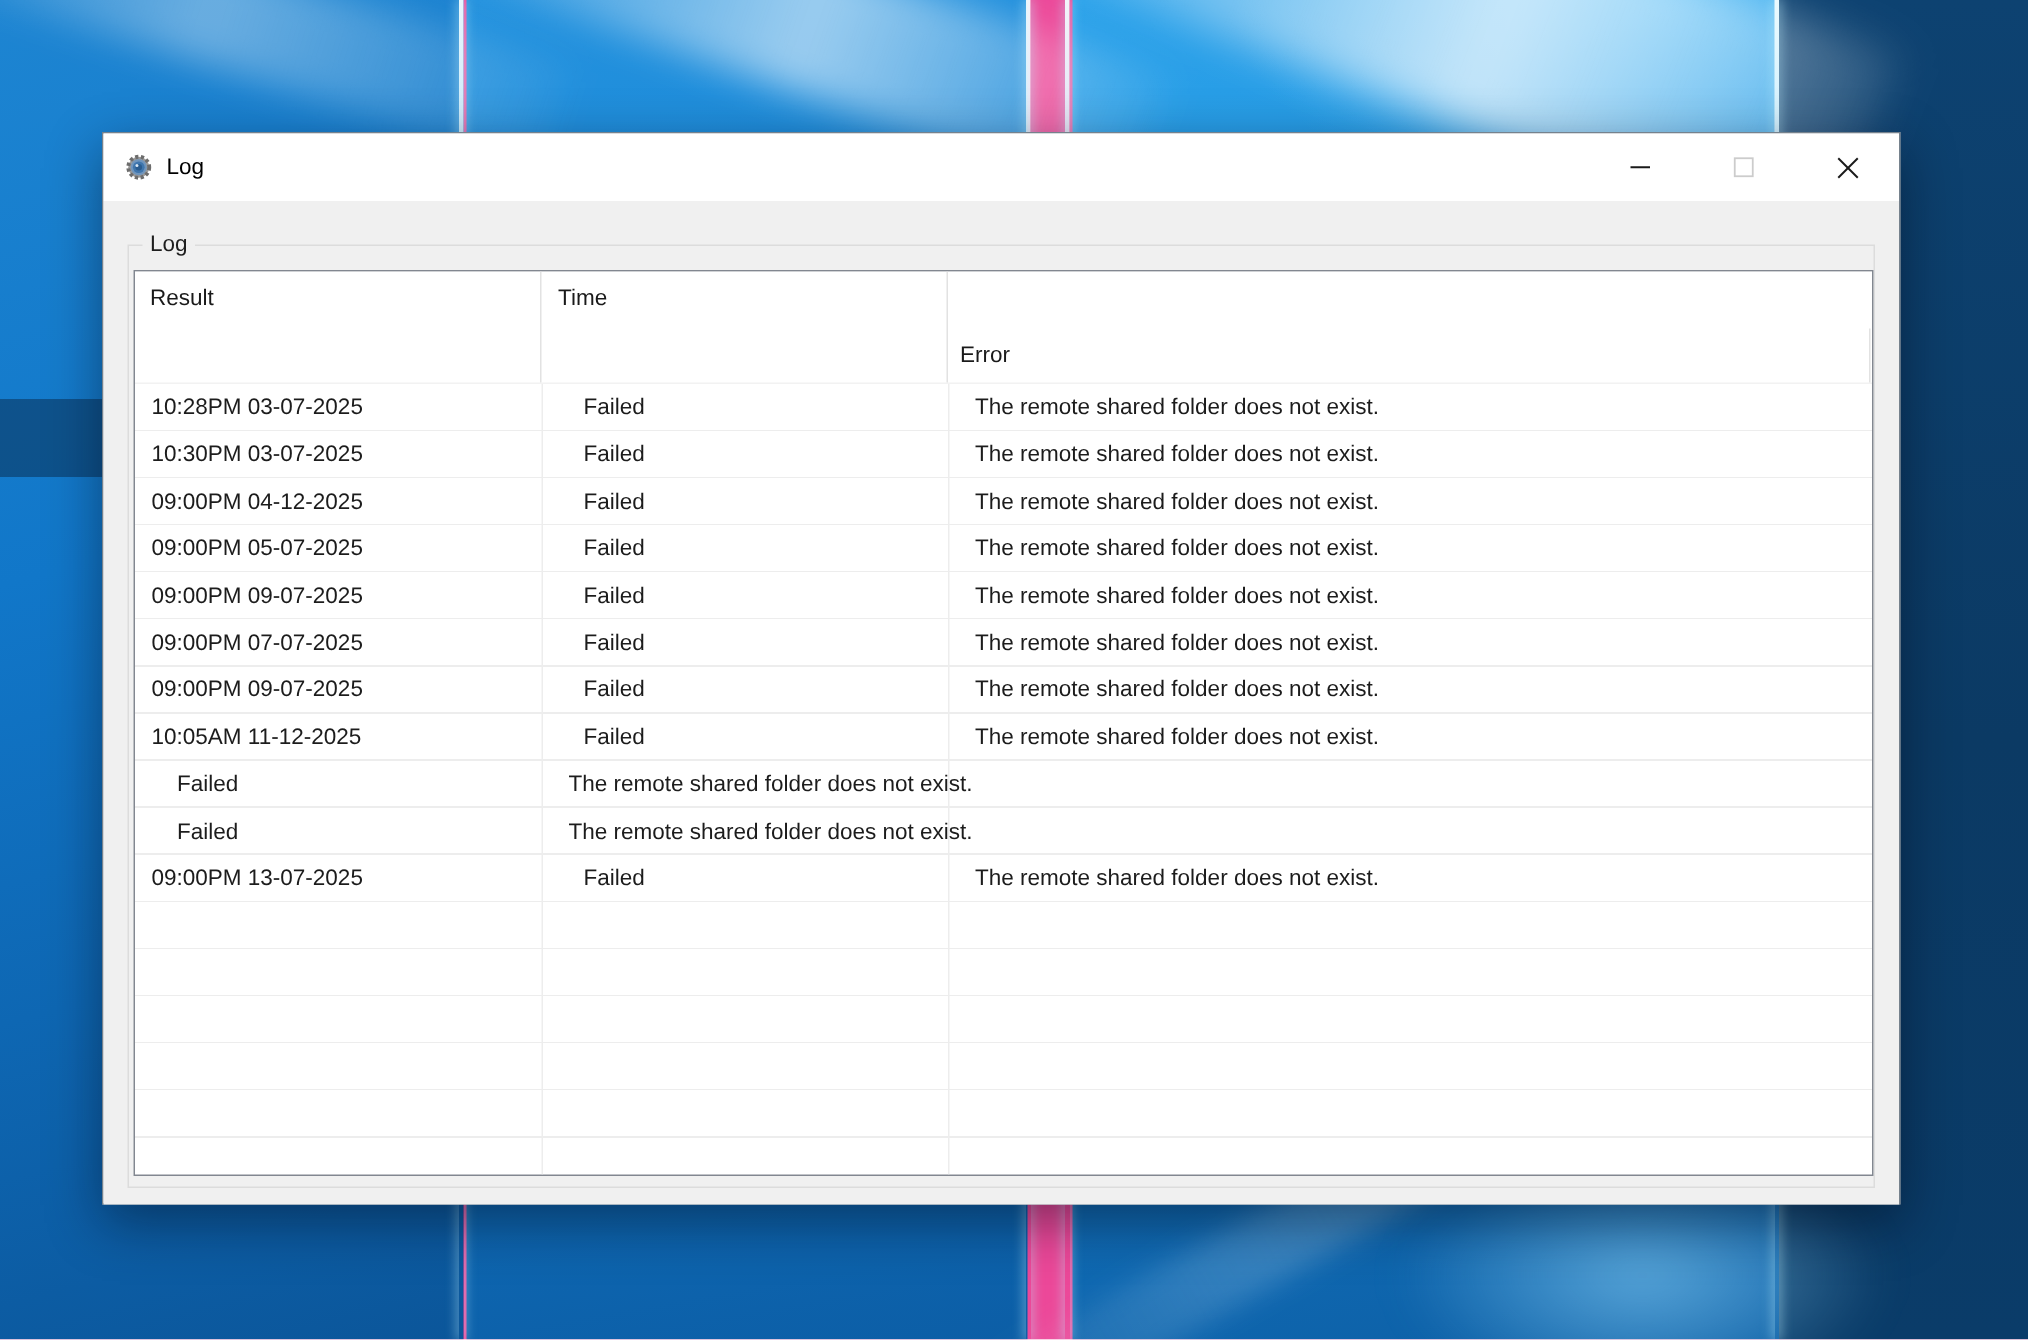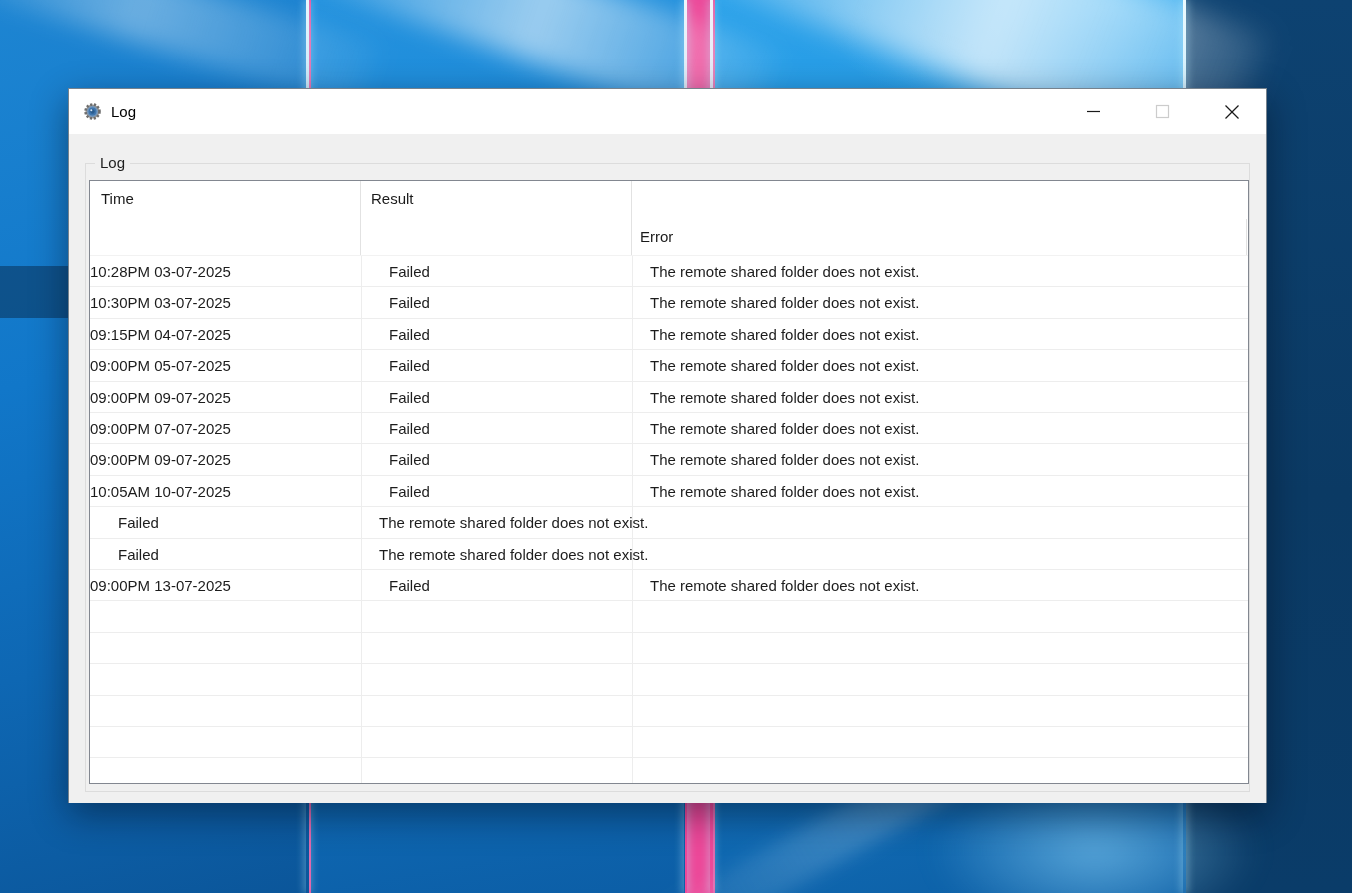--- a/index.html
+++ b/index.html
@@ -75,21 +75,21 @@
   .lv-hfill { flex:1; }
 
   .lv-body { position:relative; flex:1;
       background:repeating-linear-gradient(to bottom, transparent 0px, transparent 30.4px, #ededed 30.4px, #ededed 31.4px); }
   .col-gridline { position:absolute; top:0; bottom:0; width:1px; background:#ededed; }
   .col-gridline.g1 { left:271px; }
   .col-gridline.g2 { left:542px; }
 
   .lv-row { position:relative; display:flex; height:31.4px; }
   .lv-cell { font-size:15px; color:#1c1c1c; line-height:31.4px; white-space:nowrap; overflow:hidden; }
-  .lv-cell.c0 { width:271px; }
+  .lv-cell.c0 { width:271px; padding-left:11px; }
   .lv-cell.c1 { width:271px; padding-left:28px; }
   .lv-cell.c2 { flex:1; padding-left:8px;margin-left:10px; }
 </style>
 </head>
 <body>
 
 <div class="canvas">
 
   <div class="wallpaper">
     <div class="wp-pane wp-pane-left"></div>
@@ -139,40 +139,40 @@
         </button>
       </div>
     </div>
 
     <div class="client-area">
       <div class="groupbox">
         <span class="groupbox-label">Log</span>
 
         <div class="listview">
           <div class="lv-header">
+            <div class="lv-hcell h1">Result</div>
             <div class="lv-hcell h0">Time</div>
-            <div class="lv-hcell h1">Result</div>
             <div class="lv-hcell h2">Error</div>
             <div class="lv-hfill"></div>
           </div>
           <div class="lv-body">
             <div class="col-gridline g1"></div>
             <div class="col-gridline g2"></div>
           <div class="lv-row">
                 <div class="lv-cell c0">10:28PM 03-07-2025</div>
                 <div class="lv-cell c1">Failed</div>
                 <div class="lv-cell c2">The remote shared folder does not exist.</div>
               </div>
               <div class="lv-row">
                 <div class="lv-cell c0">10:30PM 03-07-2025</div>
                 <div class="lv-cell c1">Failed</div>
                 <div class="lv-cell c2">The remote shared folder does not exist.</div>
               </div>
               <div class="lv-row">
-                <div class="lv-cell c0">09:15PM 04-07-2025</div>
+                <div class="lv-cell c0">09:00PM 04-12-2025</div>
                 <div class="lv-cell c1">Failed</div>
                 <div class="lv-cell c2">The remote shared folder does not exist.</div>
               </div>
               <div class="lv-row">
                 <div class="lv-cell c0">09:00PM 05-07-2025</div>
                 <div class="lv-cell c1">Failed</div>
                 <div class="lv-cell c2">The remote shared folder does not exist.</div>
               </div>
               <div class="lv-row">
                 <div class="lv-cell c0">09:00PM 09-07-2025</div>
@@ -183,21 +183,21 @@
                 <div class="lv-cell c0">09:00PM 07-07-2025</div>
                 <div class="lv-cell c1">Failed</div>
                 <div class="lv-cell c2">The remote shared folder does not exist.</div>
               </div>
               <div class="lv-row">
                 <div class="lv-cell c0">09:00PM 09-07-2025</div>
                 <div class="lv-cell c1">Failed</div>
                 <div class="lv-cell c2">The remote shared folder does not exist.</div>
               </div>
               <div class="lv-row">
-                <div class="lv-cell c0">10:05AM 10-07-2025</div>
+                <div class="lv-cell c0">10:05AM 11-12-2025</div>
                 <div class="lv-cell c1">Failed</div>
                 <div class="lv-cell c2">The remote shared folder does not exist.</div>
               </div>
               <div class="lv-row">
                 <div class="lv-cell c1">Failed</div>
                 <div class="lv-cell c2">The remote shared folder does not exist.</div>
               </div>
               <div class="lv-row">
                 <div class="lv-cell c1">Failed</div>
                 <div class="lv-cell c2">The remote shared folder does not exist.</div>

